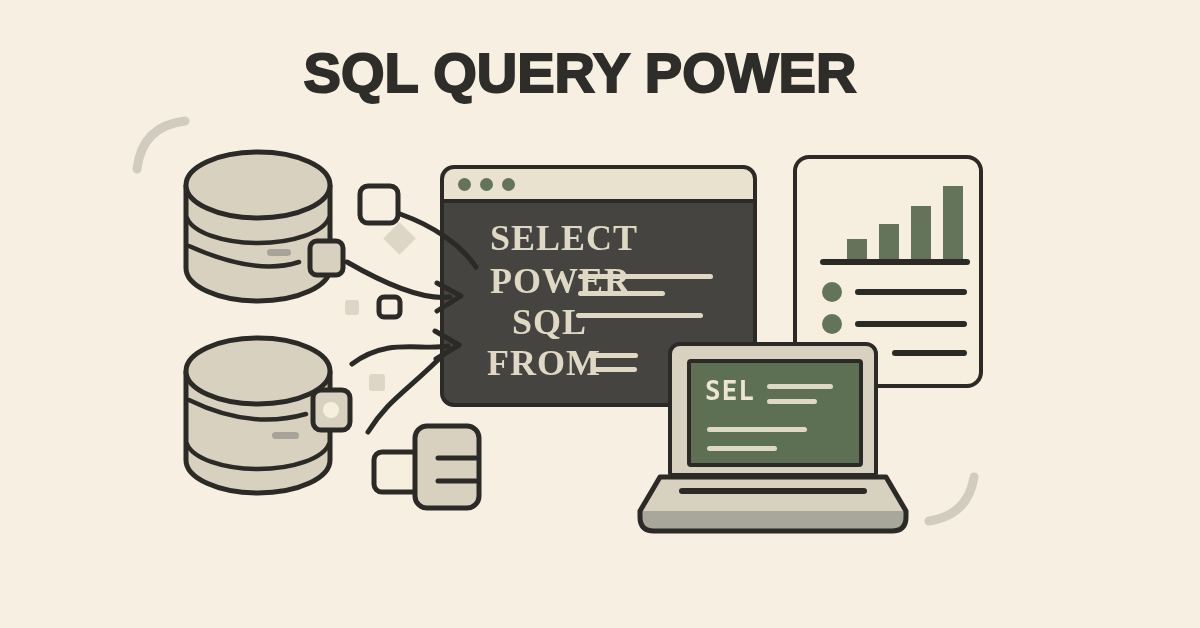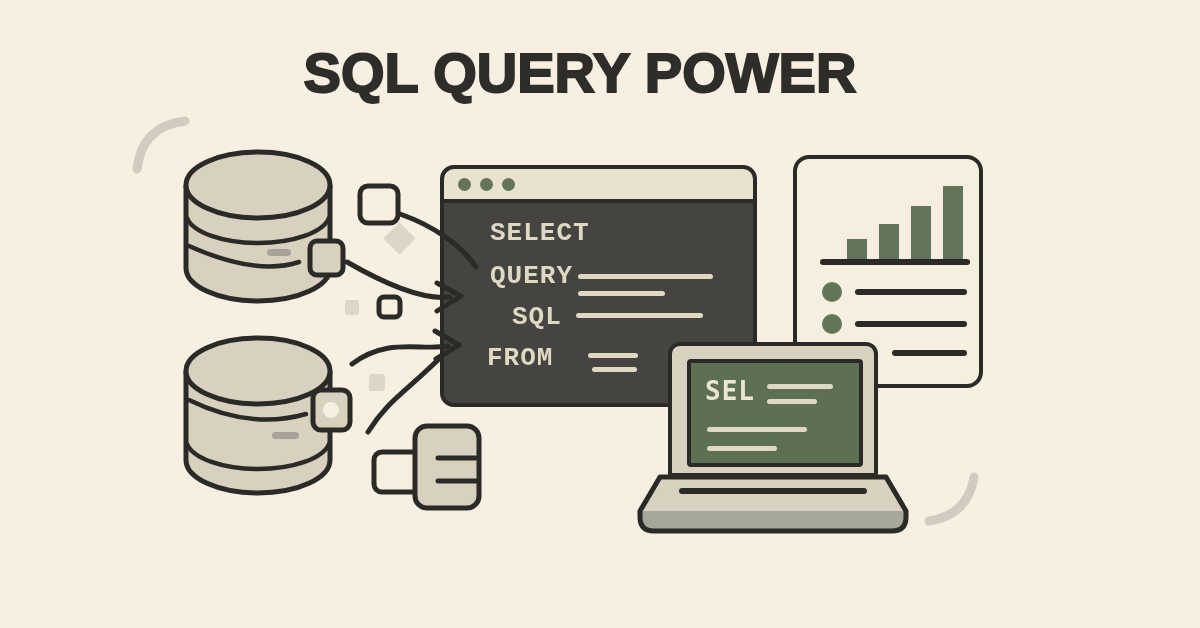--- a/index.html
+++ b/index.html
@@ -27,22 +27,22 @@
 
   
   .code-window {
     position:absolute; left:440px; top:165px; width:317px; height:242px; z-index:2;
     border:4px solid var(--ink); border-radius:14px; overflow:hidden; background:var(--window_dark);
   }
   .titlebar { height:34px; background:var(--titlebar); border-bottom:4px solid var(--ink);
     display:flex; align-items:center; padding-left:14px; gap:9px; }
   .dot { width:13px; height:13px; border-radius:50%; background:var(--olive); }
   .win-body { position:relative; width:100%; height:196px; background:var(--window_dark); }
-  .kw { position:absolute; font-family:Liberation Mono, monospace; font-weight:700;
-    font-size:26px; line-height:1; color:var(--line_cream); letter-spacing:1px; }
+  .kw { position:absolute; font-family:Liberation Serif, serif; font-weight:700;
+    font-size:36px; line-height:1; color:var(--line_cream); letter-spacing:1px; }
   .cline { position:absolute; height:5px; background:var(--line_cream); border-radius:2.5px; }
 
   
   .card { position:absolute; left:793px; top:155px; width:190px; height:233px; z-index:2;
     background:var(--paper); border:4px solid var(--ink); border-radius:16px; }
   .bars { position:absolute; left:23px; top:20px; width:150px; height:80px; }
   .bar  { position:absolute; bottom:0; width:20px; background:var(--olive); }
   .baseline { position:absolute; left:23px; top:100px; width:150px; height:6px;
     background:var(--ink); border-radius:3px; }
   .bullet { position:absolute; width:20px; height:20px; border-radius:50%; background:var(--olive); }
@@ -106,21 +106,21 @@
   <div class="page-title">SQL QUERY POWER</div>
 
   <div class="code-window">
     <div class="titlebar">
       <span class="dot"></span>
       <span class="dot"></span>
       <span class="dot"></span>
     </div>
     <div class="win-body">
       <span class="kw" style="left:46px;top:17px">SELECT</span>
-      <span class="kw" style="left:46px;top:60px">QUERY</span>
+      <span class="kw" style="left:46px;top:60px">POWER</span>
       <span class="kw" style="left:68px;top:101px">SQL</span>
       <span class="kw" style="left:43px;top:142px">FROM</span>
       <span class="cline" style="left:134px;top:71px;width:135px"></span>
       <span class="cline" style="left:134px;top:88px;width:87px"></span>
       <span class="cline" style="left:132px;top:110px;width:127px"></span>
       <span class="cline" style="left:144px;top:150px;width:50px"></span>
       <span class="cline" style="left:148px;top:164px;width:45px"></span>
     </div>
   </div>
 

